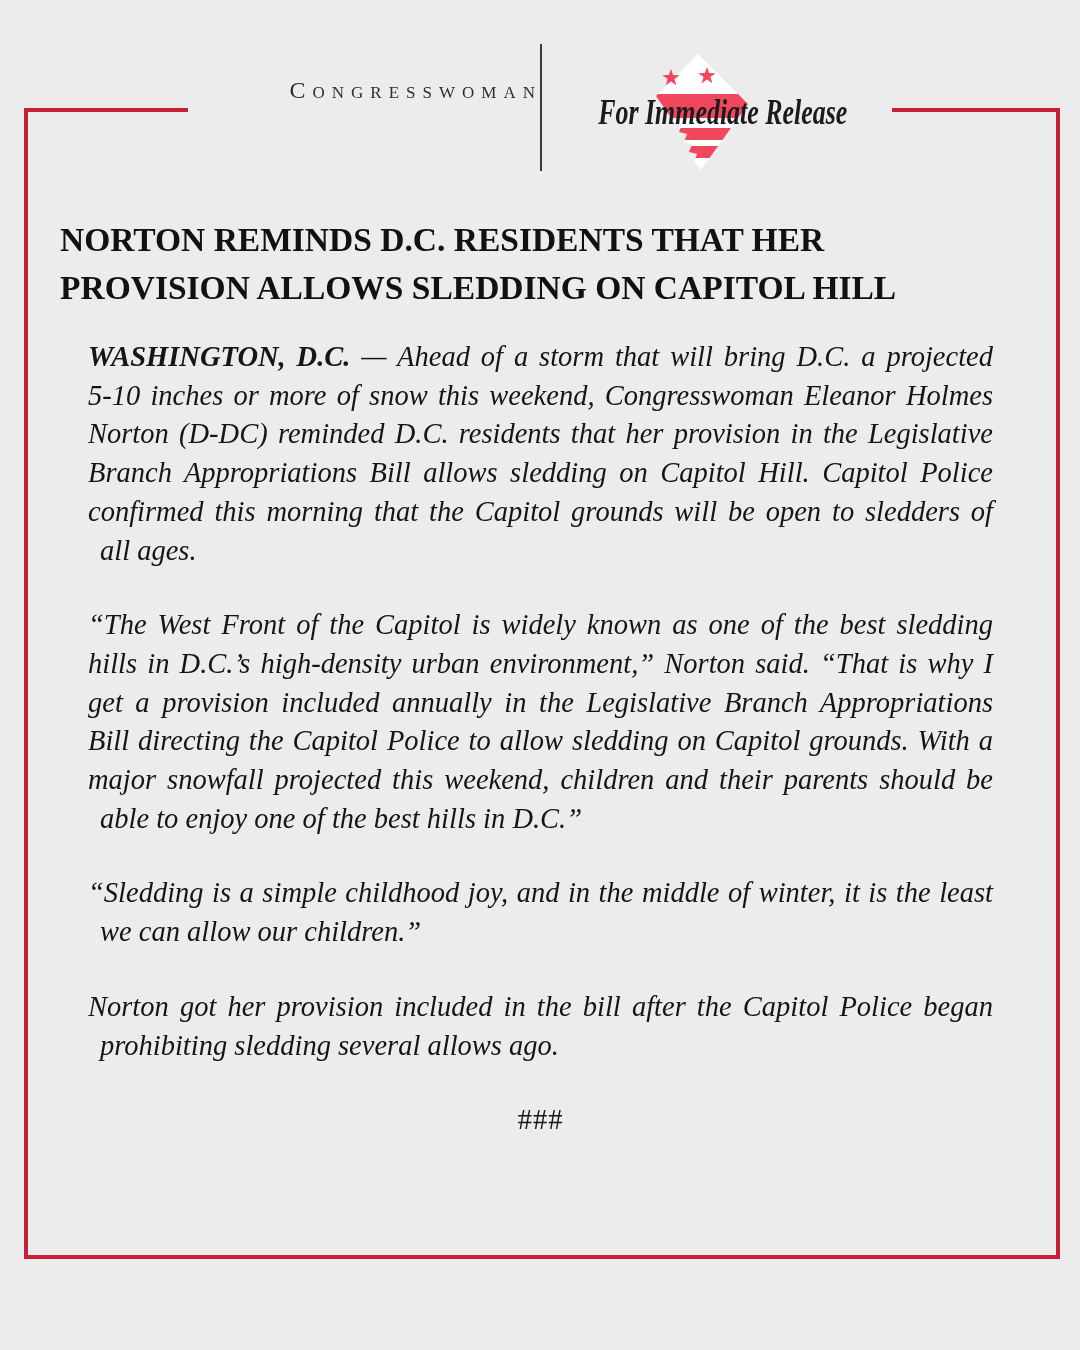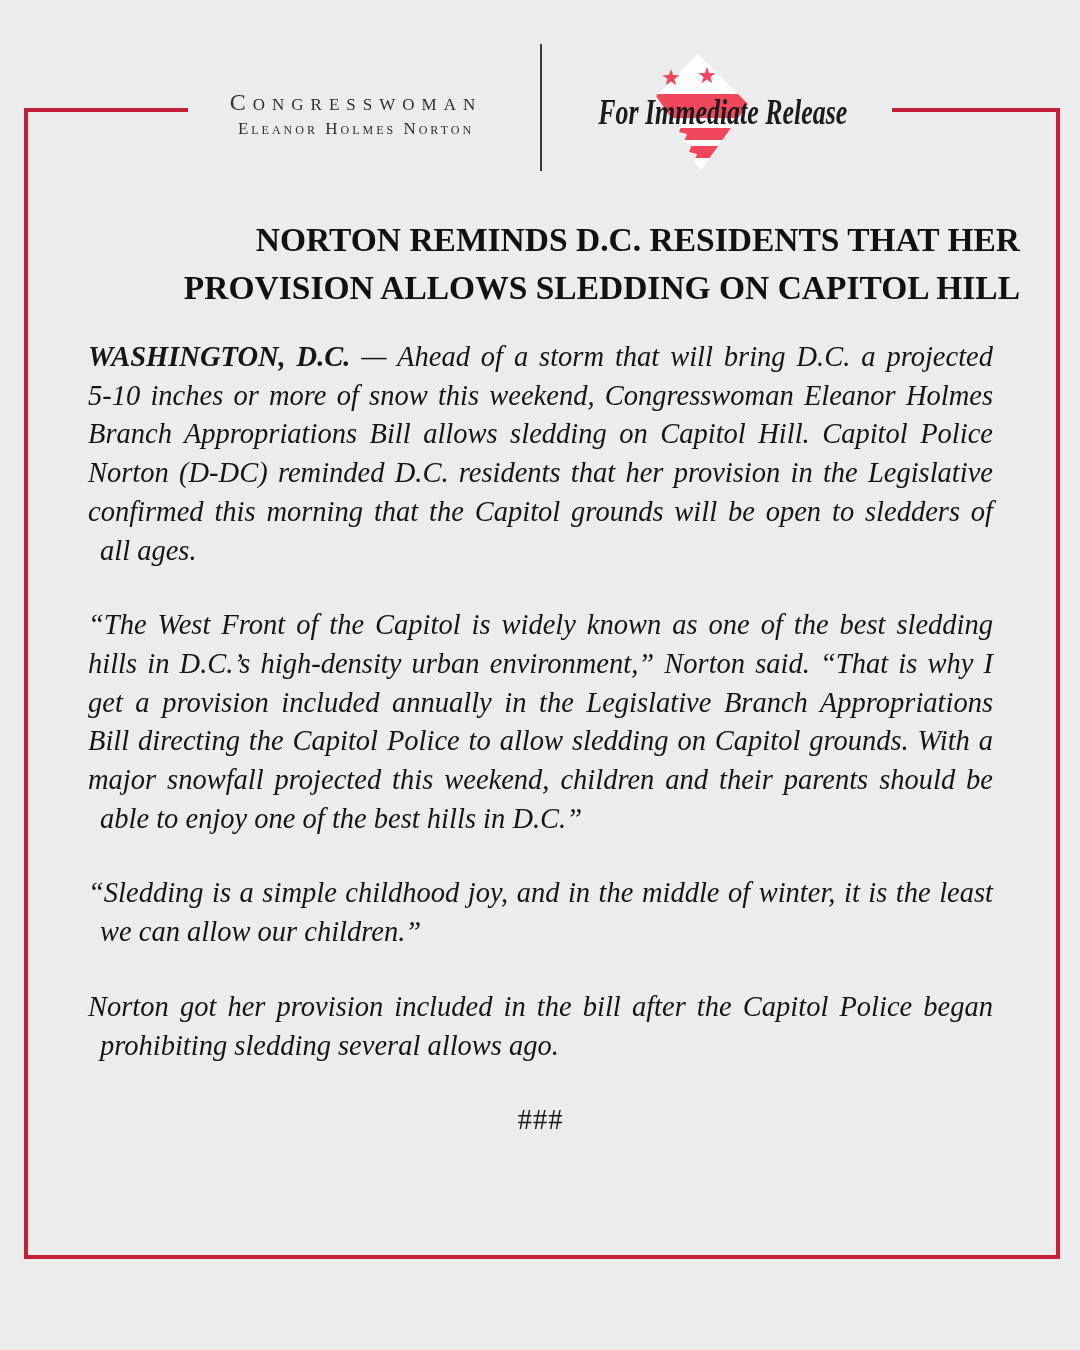--- a/index.html
+++ b/index.html
@@ -23,22 +23,22 @@
   }
   
   .frame{position:absolute;background:var(--frame-red);}
   .frame-left{left:24px;top:108px;width:4px;height:1151px;}
   .frame-right{left:1056px;top:108px;width:4px;height:1151px;}
   .frame-bottom{left:24px;top:1255px;width:1036px;height:4px;}
   .frame-top-left{left:24px;top:108px;width:164px;height:4px;}
   .frame-top-right{left:892px;top:108px;width:168px;height:4px;}
   
   .office{
-    position:absolute;left:170px;top:88px;width:372px;
-    text-align:center;color:var(--wordmark);
+    position:absolute;left:170px;top:76px;width:372px;
+    text-align:right;color:var(--wordmark);
   }
   .office-line1{
     font-variant:small-caps;
     font-size:24px;line-height:28px;letter-spacing:7px;
   }
   .office-line2{
     font-variant:small-caps;
     font-size:17px;line-height:26px;letter-spacing:3px;
   }
   .header-divider{
@@ -52,21 +52,21 @@
     position:absolute;left:552px;top:92px;width:330px;
     text-align:center;
     font-size:36px;line-height:40px;font-weight:bold;font-style:italic;
     color:#1b1b1b;
     transform:scaleX(0.72);transform-origin:50% 50%;
     white-space:nowrap;
   }
   
   .headline{
     position:absolute;left:60px;top:216px;width:960px;
-    text-align:right;font-weight:bold;
+    text-align:left;font-weight:bold;
     font-size:33.5px;line-height:48px;
     color:#111;
   }
   
   .body-copy{
     position:absolute;left:88px;top:338px;width:905px;
     font-size:28.5px;line-height:38.7px;
   }
   .paragraph{margin:0 0 36px 0;}
   .line{text-align:justify;text-align-last:justify;font-style:italic;}
@@ -82,21 +82,20 @@
 <div class="canvas">
 
   <div class="frame frame-left"></div>
   <div class="frame frame-right"></div>
   <div class="frame frame-bottom"></div>
   <div class="frame frame-top-left"></div>
   <div class="frame frame-top-right"></div>
 
   <div class="office">
     <div class="office-line1">Congresswoman</div>
-    <div class="office-line2">Eleanor Holmes Norton</div>
   </div>
 
   <div class="header-divider"></div>
 
   <div class="dc-map">
     <svg width="104" height="120" viewBox="0 0 104 120" xmlns="http://www.w3.org/2000/svg">
       <defs>
         <clipPath id="dcClip">
           <path d="M50,2 L100,52 L53,118 L46,110 L49,102 L41,100 L44,92 L36,90 L39,82 L31,80 L34,72 L26,70 L8,44 Z"></path>
         </clipPath>
@@ -117,22 +116,22 @@
   <div class="headline">
     <div>NORTON REMINDS D.C. RESIDENTS THAT HER</div>
     <div>PROVISION ALLOWS SLEDDING ON CAPITOL HILL</div>
   </div>
 
   <div class="body-copy">
     <div id="paragraphs-host">
         <div class="paragraph">
           <div class="line"><b>WASHINGTON, D.C.</b> — Ahead of a storm that will bring D.C. a projected</div>
           <div class="line">5-10 inches or more of snow this weekend, Congresswoman Eleanor Holmes</div>
+          <div class="line">Norton (D-DC) reminded D.C. residents that her provision in the Legislative</div>
           <div class="line">Branch Appropriations Bill allows sledding on Capitol Hill. Capitol Police</div>
-          <div class="line">Norton (D-DC) reminded D.C. residents that her provision in the Legislative</div>
           <div class="line">confirmed this morning that the Capitol grounds will be open to sledders of</div>
           <div class="line last">all ages.</div>
         </div>
         <div class="paragraph">
           <div class="line">“The West Front of the Capitol is widely known as one of the best sledding</div>
           <div class="line">hills in D.C.’s high-density urban environment,” Norton said. “That is why I</div>
           <div class="line">get a provision included annually in the Legislative Branch Appropriations</div>
           <div class="line">Bill directing the Capitol Police to allow sledding on Capitol grounds. With a</div>
           <div class="line">major snowfall projected this weekend, children and their parents should be</div>
           <div class="line last">able to enjoy one of the best hills in D.C.”</div>

